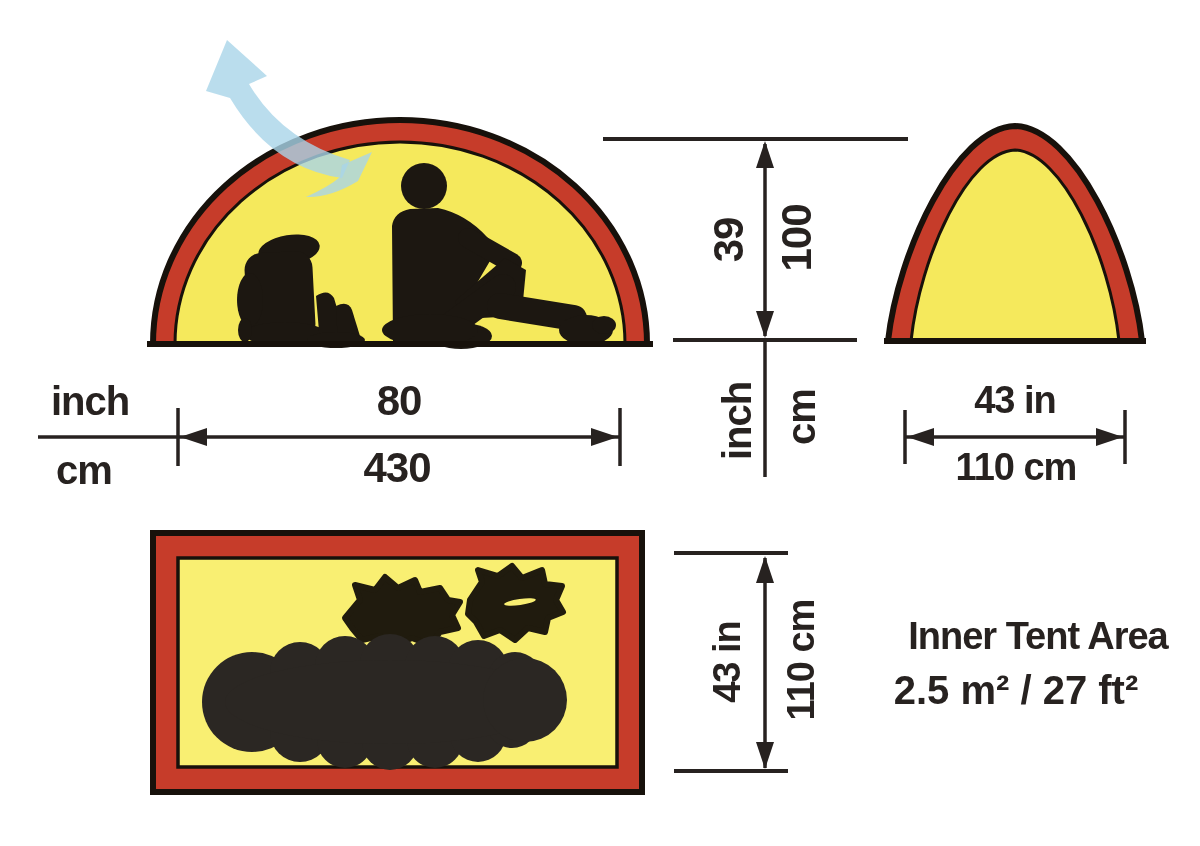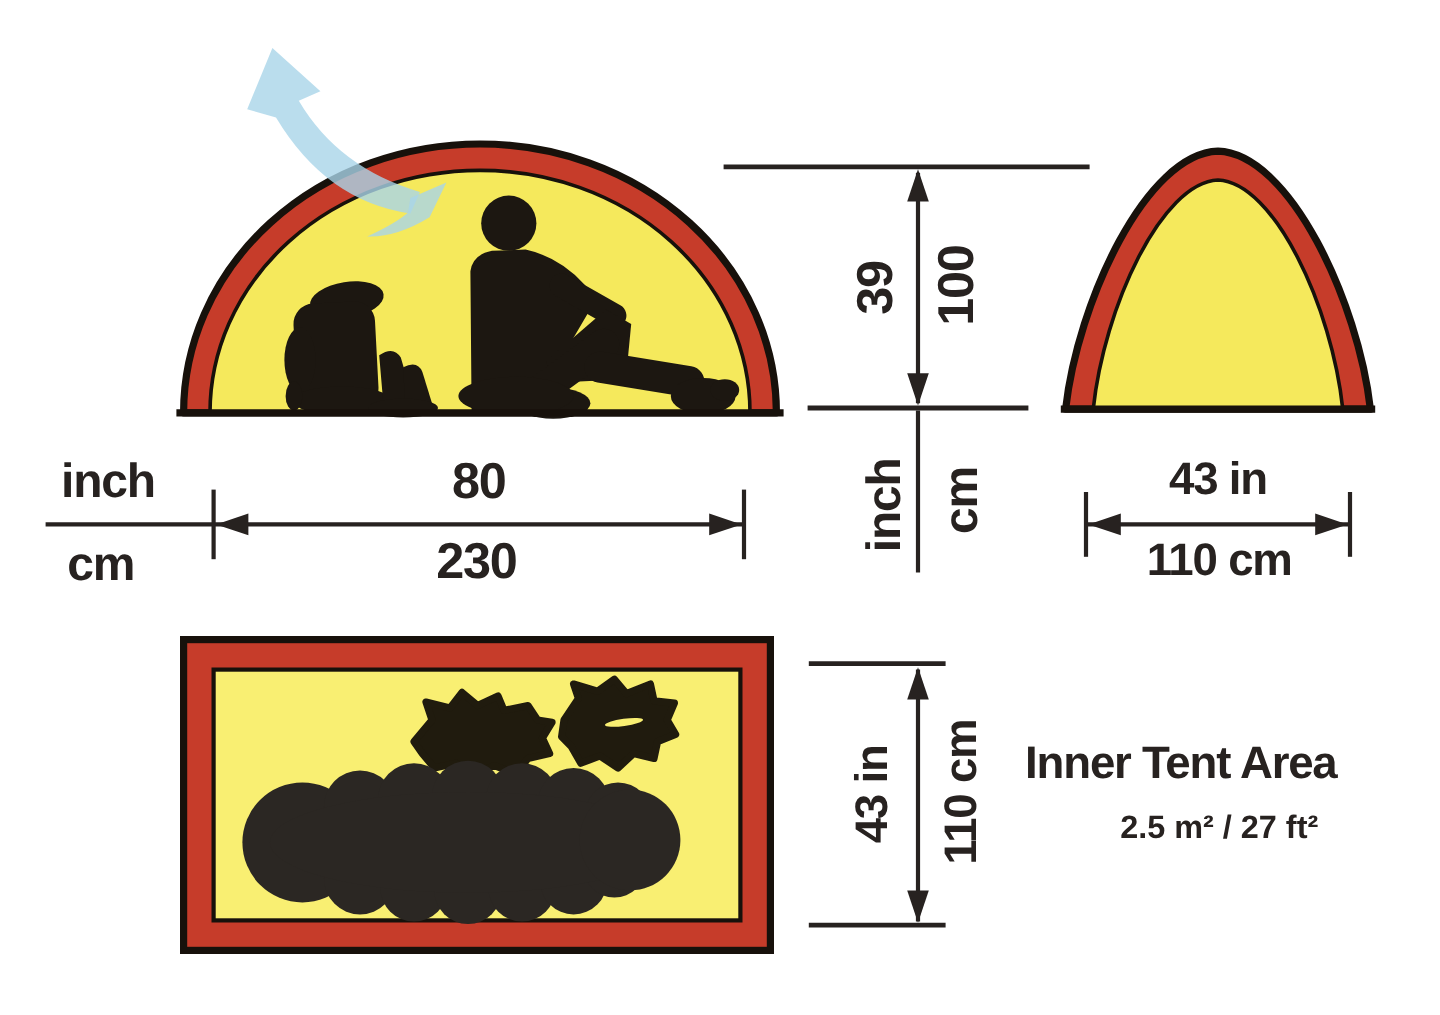--- a/index.html
+++ b/index.html
@@ -128,28 +128,28 @@
       <line x1="765" y1="558" x2="765" y2="768" style="stroke-width:3.5"></line>
       <polygon points="765,556 756,583 774,583" style="stroke:none"></polygon>
       <polygon points="765,769 756,742 774,742" style="stroke:none"></polygon>
     </g>
   </svg>
 
   <div class="lbl" style="left:90px;top:401px;font-size:40px">inch</div>
   <div class="lbl" style="left:84px;top:470px;font-size:40px">cm</div>
 
   <div class="lbl" style="left:399px;top:401px;font-size:42px">80</div>
-  <div class="lbl" style="left:397px;top:468px;font-size:42px">230</div>
+  <div class="lbl" style="left:397px;top:468px;font-size:42px">430</div>
 
   <div class="lbl rot" style="left:729px;top:240px;font-size:42px">39</div>
   <div class="lbl rot" style="left:797px;top:238px;font-size:42px">100</div>
   <div class="lbl rot" style="left:737px;top:421px;font-size:40px">inch</div>
   <div class="lbl rot" style="left:801px;top:417px;font-size:40px">cm</div>
 
   <div class="lbl" style="left:1015px;top:400px;font-size:38px">43 in</div>
   <div class="lbl" style="left:1016px;top:467px;font-size:38px">110 cm</div>
 
   <div class="lbl rot" style="left:727px;top:662px;font-size:38px">43 in</div>
   <div class="lbl rot" style="left:801px;top:660px;font-size:38px">110 cm</div>
 
-  <div class="lbl" style="left:984px;top:636px;font-size:38px">Inner Tent Area</div>
-  <div class="lbl area-value" style="left:1016px;top:690px;font-size:27px">2.5 m² / 27 ft²</div>
+  <div class="lbl" style="left:1038px;top:636px;font-size:38px">Inner Tent Area</div>
+  <div class="lbl area-value" style="left:1016px;top:690px;font-size:40px">2.5 m² / 27 ft²</div>
 </div>
 
 </body></html>

